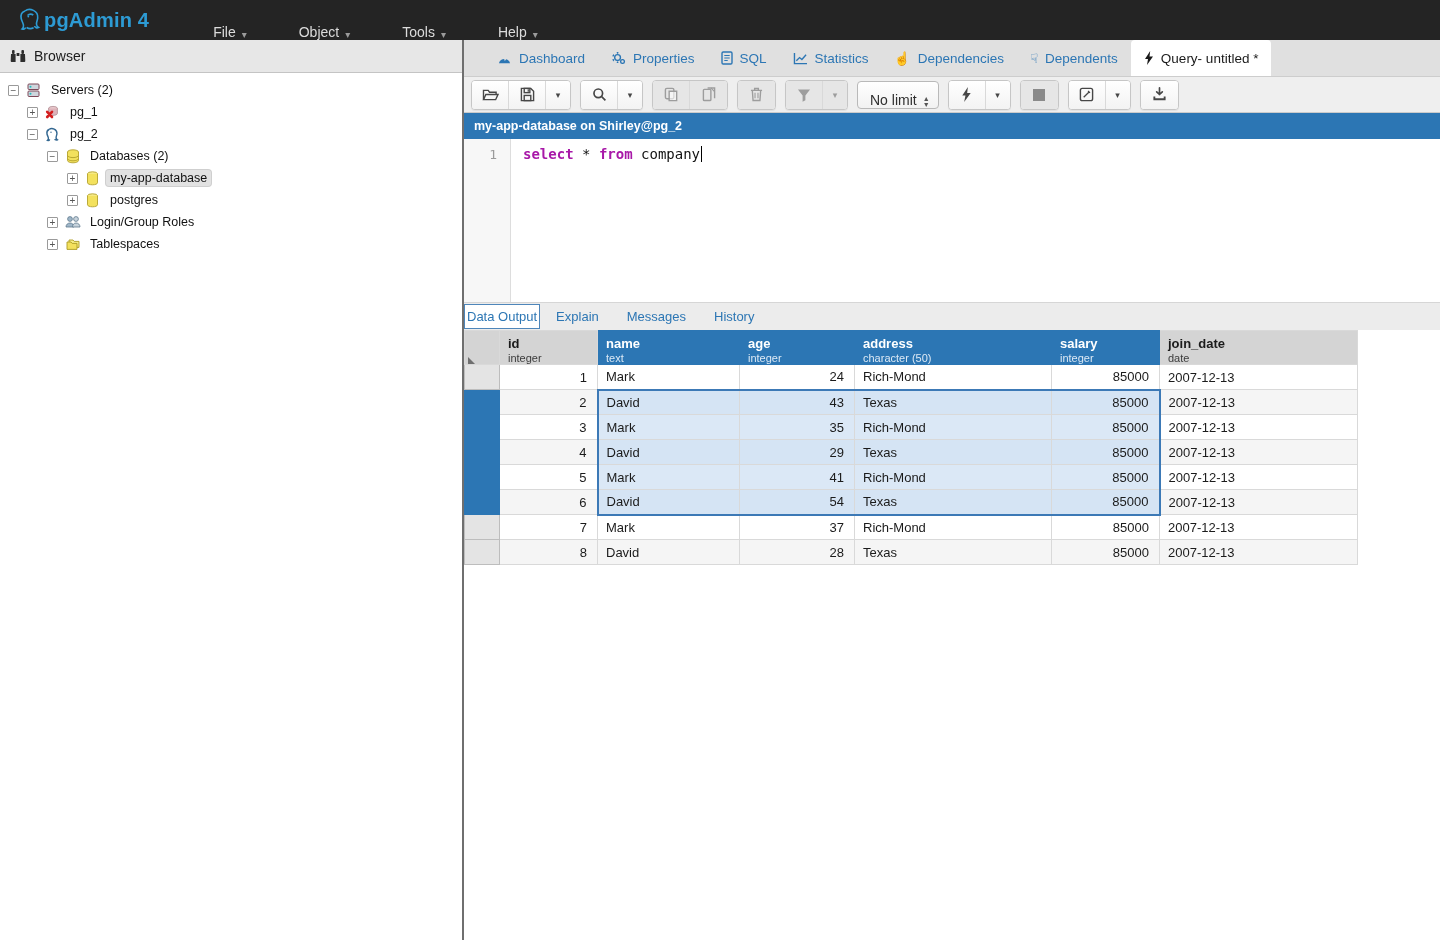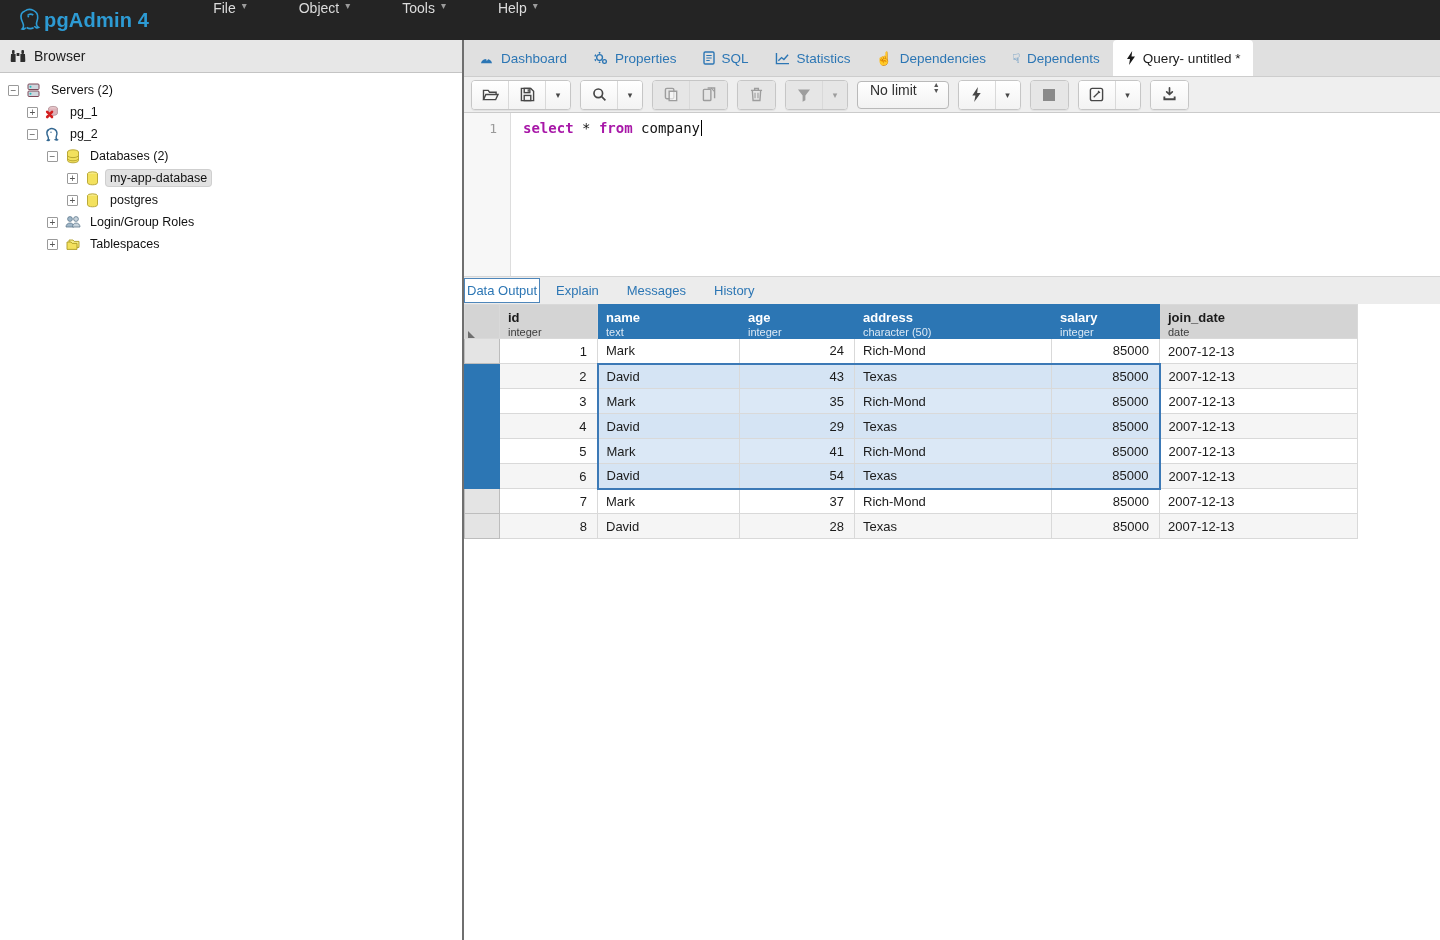--- a/index.html
+++ b/index.html
@@ -2,55 +2,55 @@
 <html><head>
 <meta charset="utf-8">
 <style>
   * { margin:0; padding:0; box-sizing:border-box; }
   html,body { width:1440px; height:940px; background:#fff; font-family:"Liberation Sans", sans-serif; overflow:hidden; }
 
   
   .menubar { height:40px; background:#242424; display:flex; align-items:center; padding-left:18px; }
   .brand { display:flex; align-items:center; gap:0; margin-right:38px; cursor:default; }
   .brand-title { color:#2d9bd4; font-size:20px; font-weight:bold; letter-spacing:.2px; }
-  .menu-item { color:#dcdcdc; font-size:14px; padding:0 14px; margin:0 12px; height:40px; display:flex; align-items:flex-start; gap:6px; cursor:pointer; }
+  .menu-item { color:#dcdcdc; font-size:14px; padding:0 14px; margin:0 12px; height:40px; display:flex; align-items:flex-end; gap:6px; cursor:pointer; }
   .menu-item .caret { color:#9b9b9b; font-size:10px; }
 
   
   .app { display:flex; height:900px; }
   .sidebar { width:464px; border-right:2px solid #6f6f6f; background:#fff; }
   .main { flex:1; display:flex; flex-direction:column; background:#fff; }
 
   
   .sidebar-header { height:33px; background:#e7e7e7; border-bottom:1px solid #c4c4c4; display:flex; align-items:center; gap:8px; padding-left:10px; font-size:14px; color:#1c1c1c; }
   .tree { padding-top:6px; font-size:12.5px; color:#111; }
   .tree-row { height:22px; display:flex; align-items:center; cursor:pointer; }
   .expander { width:11px; height:11px; border:1px solid #9a9a9a; background:#fff; color:#555; font-size:10px; line-height:9px; text-align:center; margin-right:6px; flex:0 0 auto; border-radius:1px; }
   .tree-icon { width:17px; height:16px; display:inline-flex; align-items:center; justify-content:center; margin-right:5px; flex:0 0 auto; }
   .tree-label { white-space:nowrap; padding:1px 4px; border-radius:3px; }
   .tree-row.selected .tree-label { background:#e2e2e2; box-shadow:0 0 0 1px #cfcfcf; }
   .lvl0 { padding-left:8px; } .lvl1 { padding-left:27px; } .lvl2 { padding-left:47px; } .lvl3 { padding-left:67px; }
 
   
-  .tabstrip { height:37px; background:#e0e0e0; display:flex; align-items:stretch; padding-left:2px; border-bottom:1px solid #cdcdcd; }
+  .tabstrip { height:37px; background:#e0e0e0; display:flex; align-items:stretch; padding-left:20px; border-bottom:1px solid #cdcdcd; }
   .mtab { display:flex; align-items:center; gap:7px; padding:0 13px; font-size:13.5px; color:#2c76b4; cursor:pointer; }
   .mtab svg, .mtab .glyph { color:#2c76b4; }
   .mtab.active { background:#fff; color:#1a1a1a; border-radius:4px 4px 0 0; }
   .mtab.active svg { color:#1a1a1a; }
   .glyph { font-size:13px; line-height:1; }
 
   
   .toolbar { height:36px; background:#efefef; border-bottom:1px solid #cbcbcb; display:flex; align-items:center; padding-left:7px; gap:9px; }
   .btn-group { display:flex; border:1px solid #c6c6c6; border-radius:4px; overflow:hidden; background:#fff; box-shadow:0 1px 1px rgba(0,0,0,.06); }
   .tbtn { width:37px; height:28px; background:linear-gradient(#fff,#f3f3f3); display:flex; align-items:center; justify-content:center; color:#474747; cursor:pointer; border-right:1px solid #d9d9d9; }
   .tbtn:last-child { border-right:none; }
   .tbtn.narrow { width:24px; }
   .btn-group.disabled .tbtn { background:#e6e6e6; color:#9d9d9d; cursor:default; }
   .tbtn .caret { font-size:9px; color:inherit; }
-  .limit-select { height:28px; background:linear-gradient(#fff,#f2f2f2); border:1px solid #b9b9b9; border-radius:4px; display:flex; align-items:flex-start; padding:0 8px 0 12px; gap:16px; font-size:14px; color:#2f2f2f; cursor:pointer; }
+  .limit-select { height:28px; background:linear-gradient(#fff,#f2f2f2); border:1px solid #b9b9b9; border-radius:4px; display:flex; align-items:flex-end; padding:0 8px 0 12px; gap:6px; font-size:14px; color:#2f2f2f; cursor:pointer; }
   .spinner { display:flex; flex-direction:column; font-size:7px; line-height:6px; color:#555; }
 
   
   .banner { height:26px; background:#2c76b4; color:#fff; font-size:12.5px; font-weight:bold; display:flex; align-items:center; padding-left:10px; }
 
   
   .editor { height:163px; display:flex; background:#fff; }
   .gutter { width:47px; background:#f7f7f7; border-right:1px solid #ddd; text-align:right; padding:8px 13px 0 0; color:#9a9a9a; font-family:"DejaVu Sans Mono", monospace; font-size:13px; }
   .code { flex:1; padding:7px 0 0 12px; font-family:"DejaVu Sans Mono", monospace; font-size:14px; color:#111; white-space:pre; }
   .kw { color:#a818a8; font-weight:bold; }
@@ -406,20 +406,23 @@
       <div class="btn-group">
         <div class="tbtn">
           <svg class="ic" width="15" height="15" viewBox="0 0 16 16" fill="currentColor">
             <path d="M8 1v7M8 8 5 5.2M8 8l3-2.8" stroke="currentColor" stroke-width="1.8" fill="none" stroke-linecap="round"></path>
             <path d="M1.5 10v4h13v-4h-2v2h-9v-2z"></path>
           </svg>
         </div>
       </div>
     </div>
 
+    <div class="banner">
+      <span>my-app-database on Shirley@pg_2</span>
+    </div>
 
     <div class="editor">
       <div class="gutter">
         <span>1</span>
       </div>
       <div class="code"><span class="kw">select</span><span> * </span><span class="kw">from</span><span> company</span><span class="cursor"></span></div>
     </div>
 
     <div class="outtabs">
       <div class="otab active">

